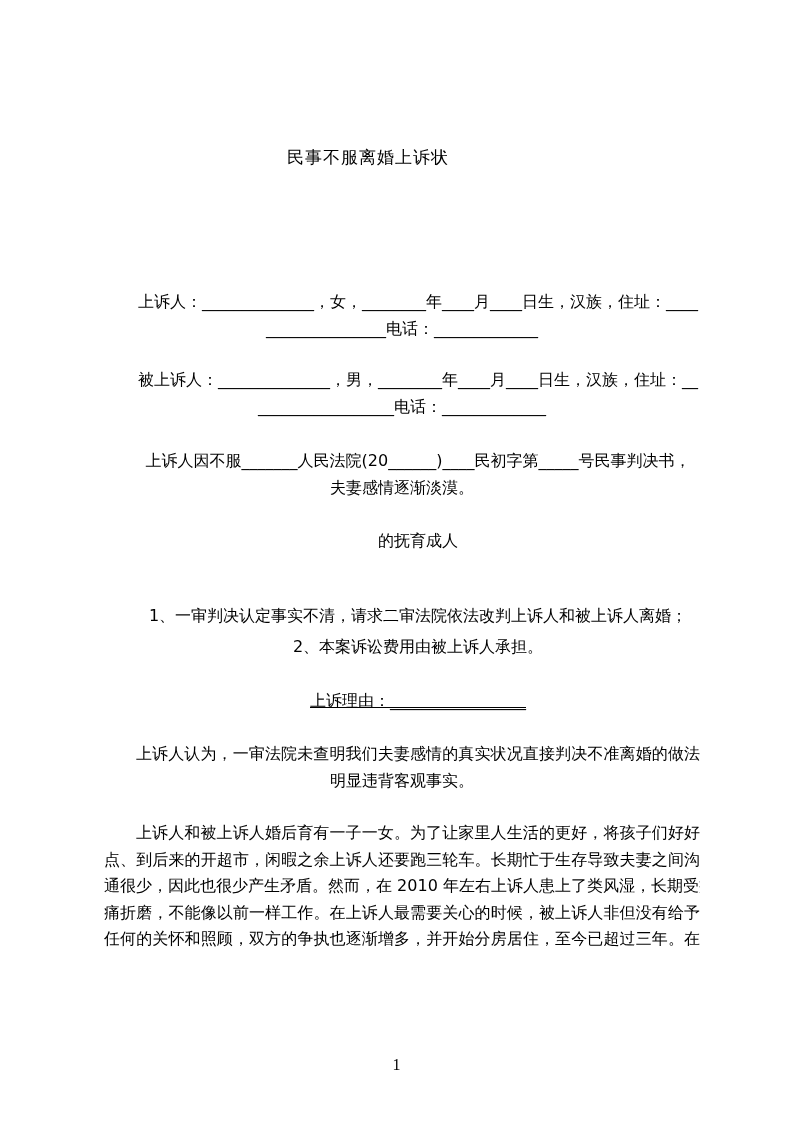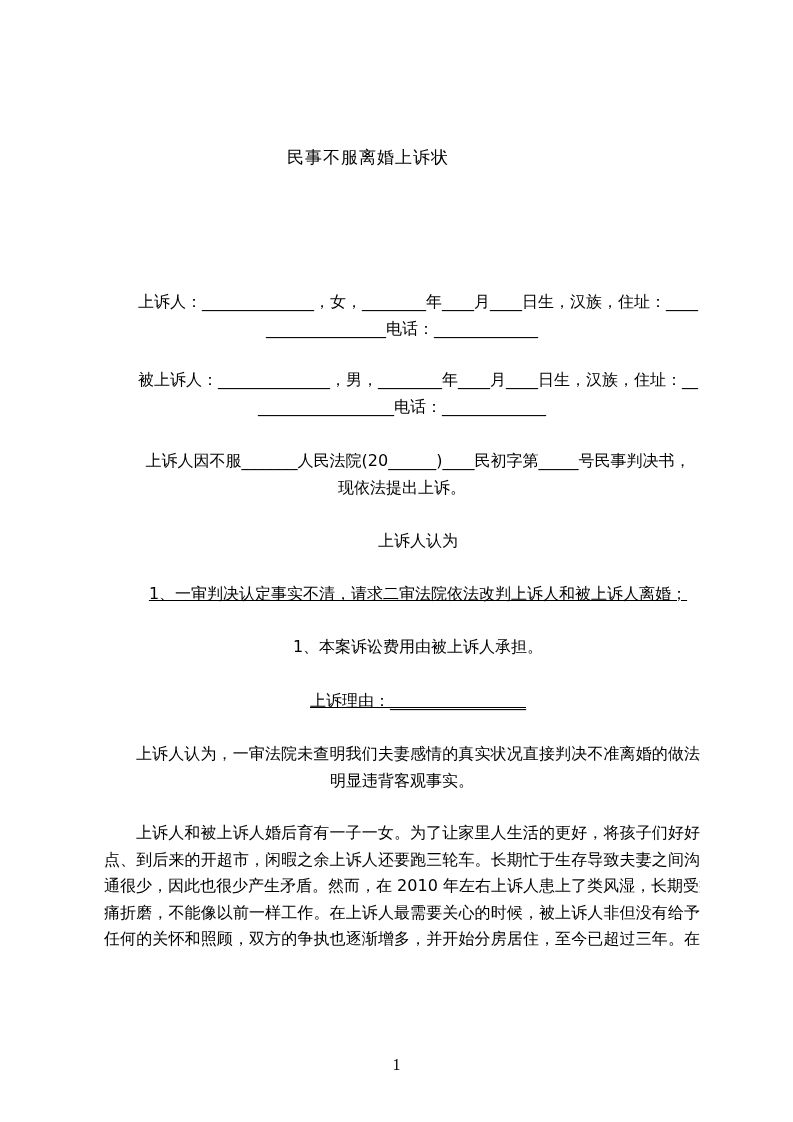--- a/index.html
+++ b/index.html
@@ -26,33 +26,33 @@
     <span class="line">_______________电话：_____________</span>
   </div>
 
   <div class="para" style="top:367px;">
     <span class="line indent">被上诉人：______________，男，________年____月____日生，汉族，住址：__</span>
     <span class="line">_________________电话：_____________</span>
   </div>
 
   <div class="para" style="top:448px;">
     <span class="line indent">上诉人因不服_______人民法院(20______)____民初字第_____号民事判决书，</span>
-    <span class="line">现依法提出上诉。</span>
+    <span class="line">夫妻感情逐渐淡漠。</span>
   </div>
 
   <div class="para" style="top:528px;">
-    <span class="line indent">上诉人认为</span>
+    <span class="line indent">的抚育成人</span>
   </div>
 
-  <div class="para" style="top:581px;text-decoration:underline;">
+  <div class="para" style="top:603px;">
     <span class="line indent">1、一审判决认定事实不清，请求二审法院依法改判上诉人和被上诉人离婚；</span>
   </div>
 
   <div class="para" style="top:634px;">
-    <span class="line indent">1、本案诉讼费用由被上诉人承担。</span>
+    <span class="line indent">2、本案诉讼费用由被上诉人承担。</span>
   </div>
 
   <div class="para" style="top:688px;text-decoration:underline;">
     <span class="line indent">上诉理由：_________________</span>
   </div>
 
   <div class="para" style="top:741px;">
     <span class="line indent full">上诉人认为，一审法院未查明我们夫妻感情的真实状况直接判决不准离婚的做法</span>
     <span class="line">明显违背客观事实。</span>
   </div>

